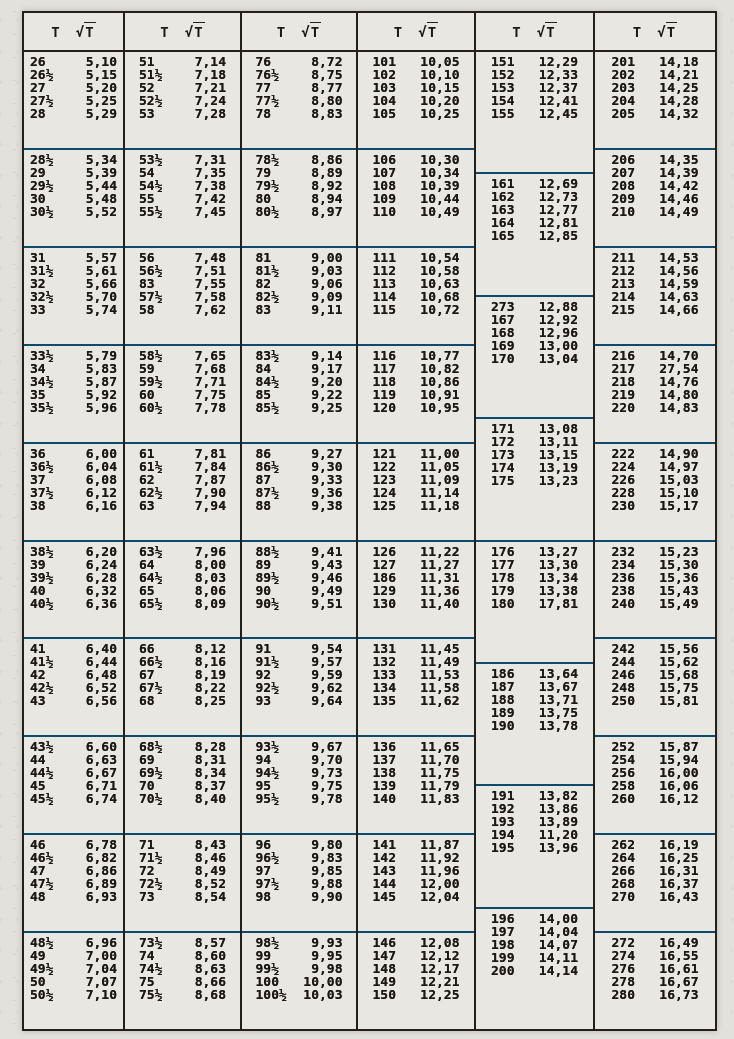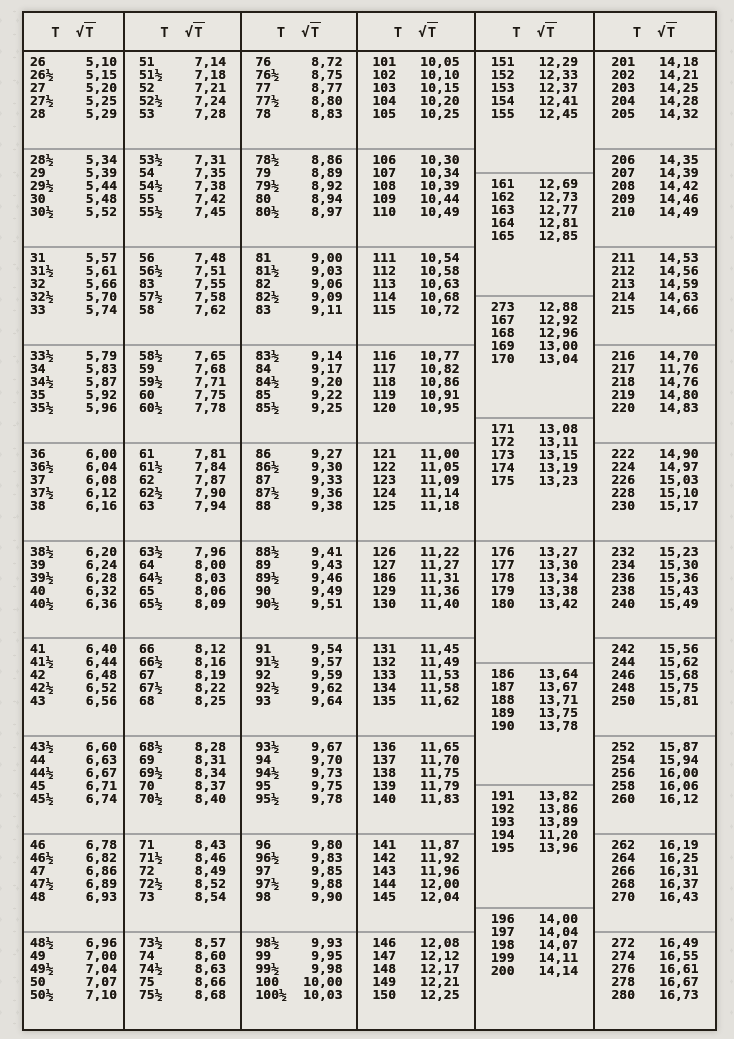--- a/index.html
+++ b/index.html
@@ -30,21 +30,21 @@
     display:flex;align-items:center;justify-content:center;gap:16px;
     font-size:14px;
   }
   .radical{letter-spacing:0;}
   .radicand{border-top:1.7px solid #241f18;padding:1px 2px 0 1px;}
   .blocks{flex:1;display:flex;flex-direction:column;}
   .block{
     flex:1;display:flex;flex-direction:column;justify-content:flex-start;
     padding:3px 12px;
   }
-  .block + .block{border-top:2px solid #a3a3a3;}
+  .block + .block{border-top:2px solid #0c4a6e;}
   .row{
     display:flex;justify-content:center;gap:10px;
     font-size:13px;line-height:1;
     text-shadow:0 0 0.5px rgba(29,24,18,0.85);
   }
   .t{min-width:34px;text-align:left;}
   .v{min-width:43px;text-align:right;}
 </style>
 </head>
 <body>
@@ -1068,21 +1068,21 @@
           <div class="row">
             <span class="t">178</span>
             <span class="v">13,34</span>
           </div>
           <div class="row">
             <span class="t">179</span>
             <span class="v">13,38</span>
           </div>
           <div class="row">
             <span class="t">180</span>
-            <span class="v">13,42</span>
+            <span class="v">17,81</span>
           </div>
         </div>
         <div class="block">
           <div class="row">
             <span class="t">186</span>
             <span class="v">13,64</span>
           </div>
           <div class="row">
             <span class="t">187</span>
             <span class="v">13,67</span>
@@ -1218,21 +1218,21 @@
             <span class="v">14,66</span>
           </div>
         </div>
         <div class="block">
           <div class="row">
             <span class="t">216</span>
             <span class="v">14,70</span>
           </div>
           <div class="row">
             <span class="t">217</span>
-            <span class="v">11,76</span>
+            <span class="v">27,54</span>
           </div>
           <div class="row">
             <span class="t">218</span>
             <span class="v">14,76</span>
           </div>
           <div class="row">
             <span class="t">219</span>
             <span class="v">14,80</span>
           </div>
           <div class="row">

